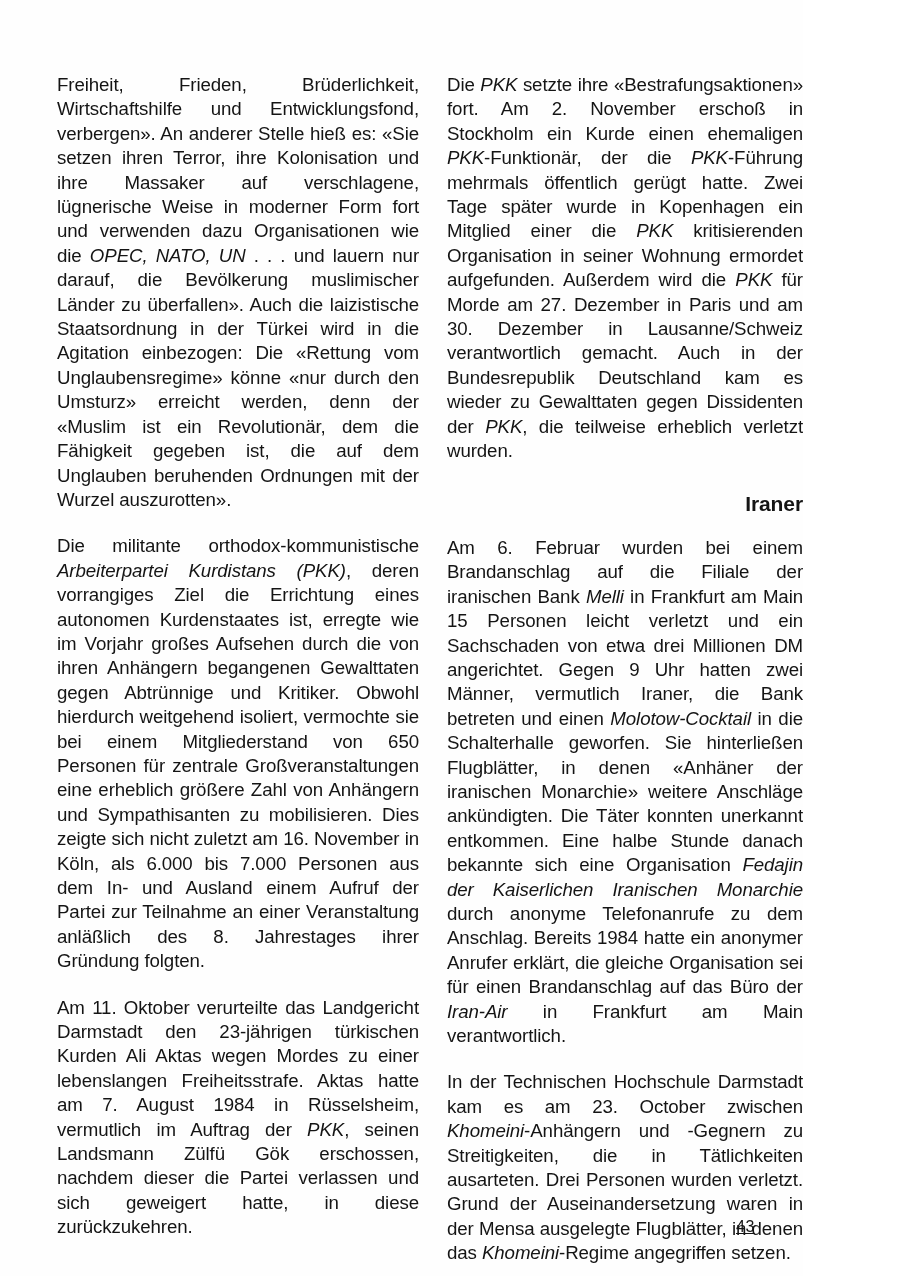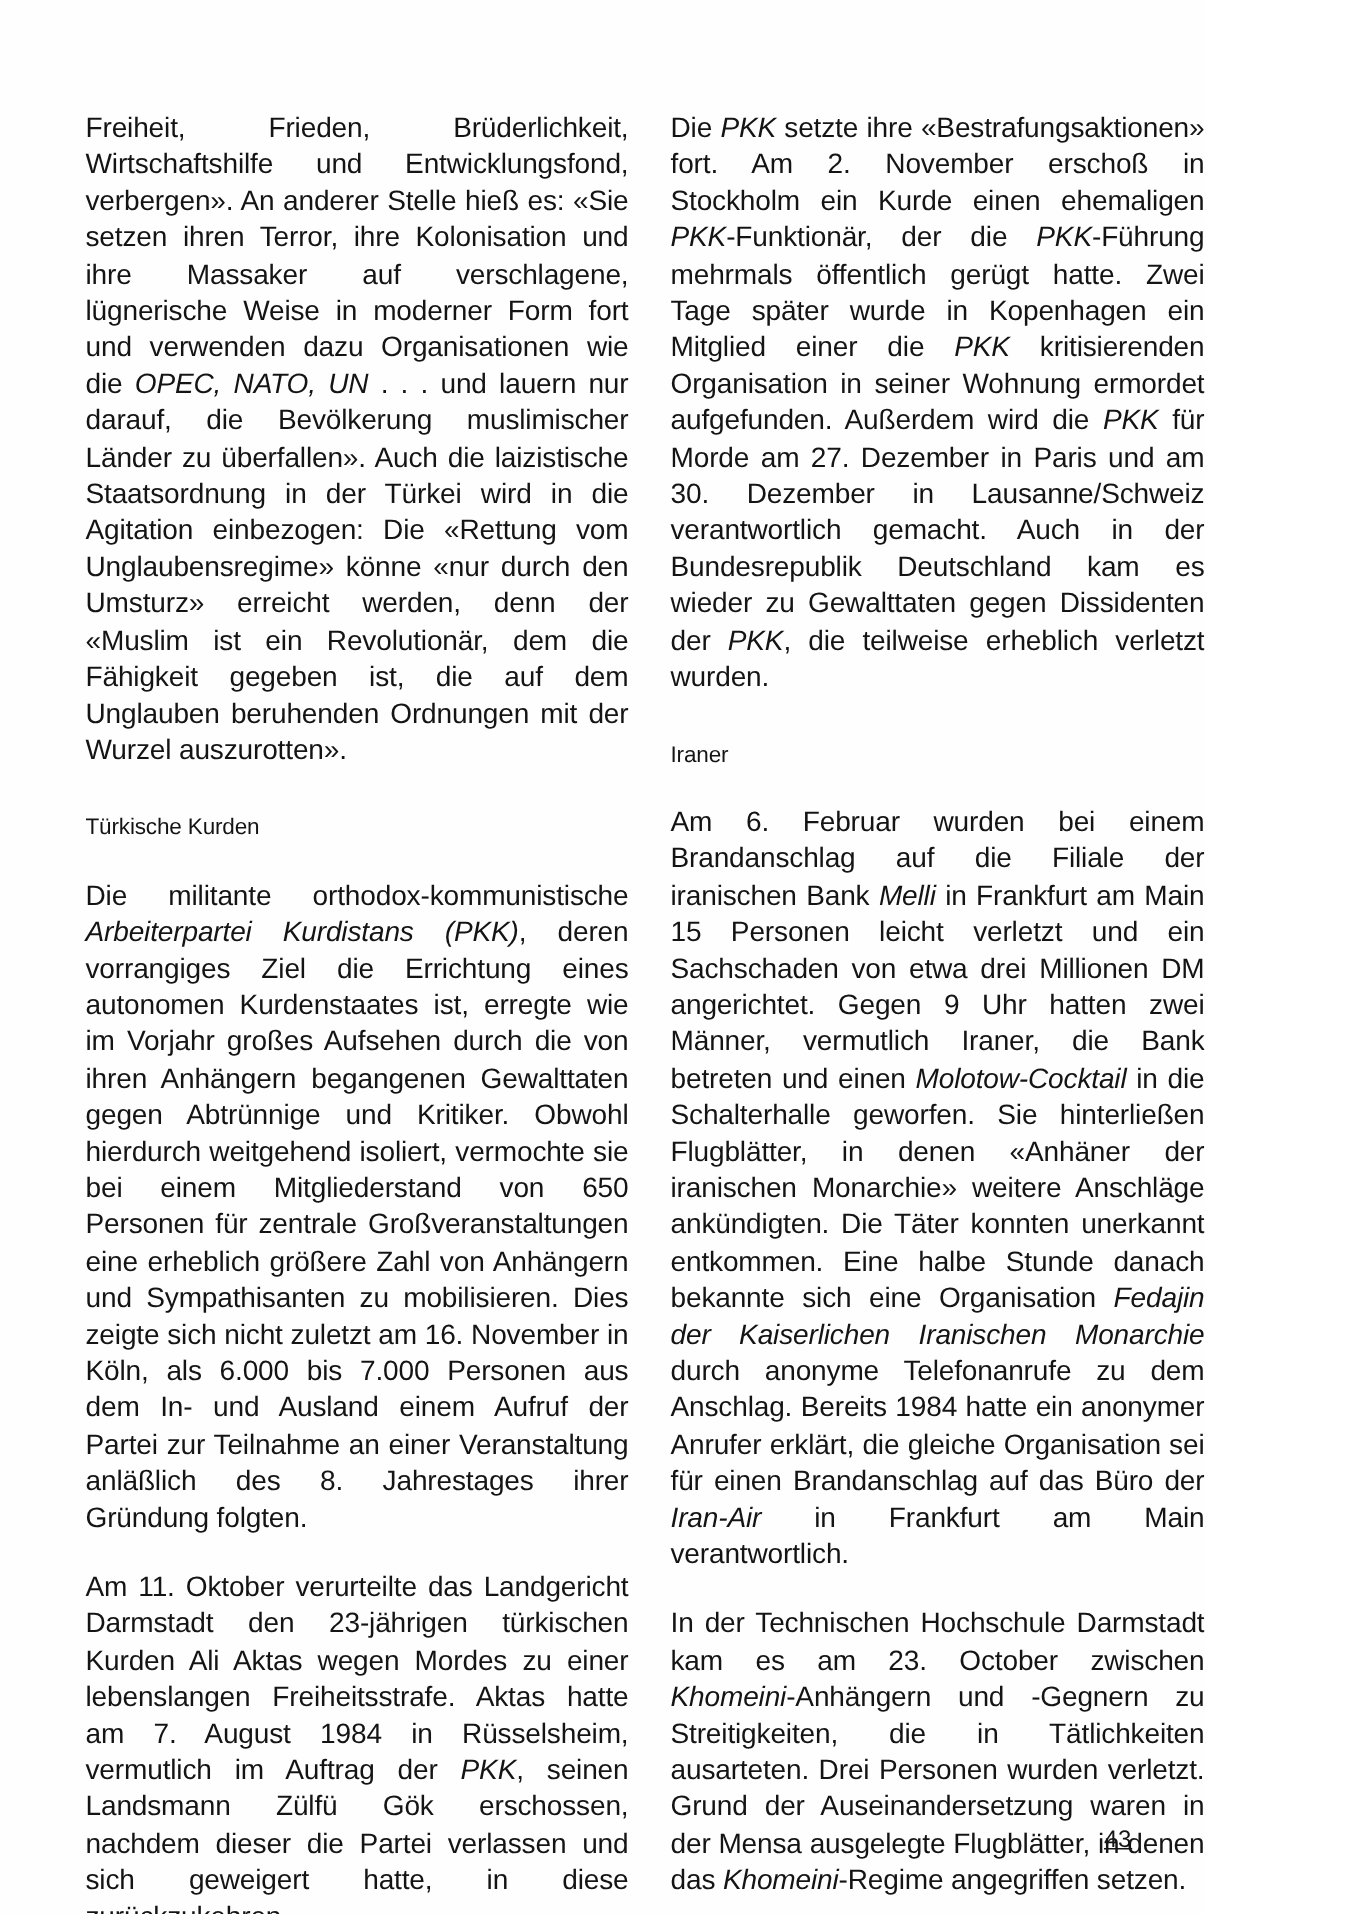--- a/index.html
+++ b/index.html
@@ -26,24 +26,24 @@
     hyphens: auto;
     -webkit-hyphens: auto;
   }
   .column.left  { left: 57px;  width: 362px; }
   .column.right { left: 447px; width: 356px; }
   .para {
     margin: 0 0 22px 0;
   }
   .para i { }
   .heading {
-    font-size: 15px;
-    font-weight: normal;
+    font-size: 21px;
+    font-weight: bold;
     margin: 28px 0 20px 0;
-    text-align: left;
+    text-align: right;
   }
   .page-number {
     position: absolute;
     top: 1218px;
     left: 736px;
     font-size: 16px;
     letter-spacing: 0.5px;
     text-decoration: underline;
   }
   .scan-artifact {
@@ -55,21 +55,20 @@
     border-left: 2px dotted #c2c2c2;
     opacity: 0.75;
   }
 </style>
 </head>
 <body>
 
 <div class="page">
   <div class="column left">
       <p class="para"><span>Freiheit, Frieden, Brüderlichkeit, Wirtschaftshilfe und Entwicklungsfond, verbergen». An anderer Stelle hieß es: «Sie setzen ihren Terror, ihre Kolonisation und ihre Massaker auf verschlagene, lügnerische Weise in moderner Form fort und verwenden dazu Organisationen wie die </span><i>OPEC, NATO, UN</i><span> . . . und lauern nur darauf, die Bevölkerung muslimischer Länder zu überfallen». Auch die laizistische Staatsordnung in der Türkei wird in die Agitation einbezogen: Die «Rettung vom Unglaubensregime» könne «nur durch den Umsturz» erreicht werden, denn der «Muslim ist ein Revolutionär, dem die Fähigkeit gegeben ist, die auf dem Unglauben beruhenden Ordnungen mit der Wurzel auszurotten».</span></p>
-      <h2 class="heading">Türkische Kurden</h2>
       <p class="para"><span>Die militante orthodox-kommunistische </span><i>Arbeiterpartei Kurdistans (PKK)</i><span>, deren vorrangiges Ziel die Errichtung eines autonomen Kurdenstaates ist, erregte wie im Vorjahr großes Aufsehen durch die von ihren Anhängern begangenen Gewalttaten gegen Abtrünnige und Kritiker. Obwohl hierdurch weitgehend isoliert, vermochte sie bei einem Mitgliederstand von 650 Personen für zentrale Großveranstaltungen eine erheblich größere Zahl von Anhängern und Sympathisanten zu mobilisieren. Dies zeigte sich nicht zuletzt am 16. November in Köln, als 6.000 bis 7.000 Personen aus dem In- und Ausland einem Aufruf der Partei zur Teilnahme an einer Veranstaltung anläßlich des 8. Jahrestages ihrer Gründung folgten.</span></p>
       <p class="para"><span>Am 11. Oktober verurteilte das Landgericht Darmstadt den 23-jährigen türkischen Kurden Ali Aktas wegen Mordes zu einer lebenslangen Freiheitsstrafe. Aktas hatte am 7. August 1984 in Rüsselsheim, vermutlich im Auftrag der </span><i>PKK</i><span>, seinen Landsmann Zülfü Gök erschossen, nachdem dieser die Partei verlassen und sich geweigert hatte, in diese zurückzukehren.</span></p>
     </div>
   <div class="column right">
       <p class="para"><span>Die </span><i>PKK</i><span> setzte ihre «Bestrafungsaktionen» fort. Am 2. November erschoß in Stockholm ein Kurde einen ehemaligen </span><i>PKK</i><span>-Funktionär, der die </span><i>PKK</i><span>-Führung mehrmals öffentlich gerügt hatte. Zwei Tage später wurde in Kopenhagen ein Mitglied einer die </span><i>PKK</i><span> kritisierenden Organisation in seiner Wohnung ermordet aufgefunden. Außerdem wird die </span><i>PKK</i><span> für Morde am 27. Dezember in Paris und am 30. Dezember in Lausanne/Schweiz verantwortlich gemacht. Auch in der Bundesrepublik Deutschland kam es wieder zu Gewalttaten gegen Dissidenten der </span><i>PKK</i><span>, die teilweise erheblich verletzt wurden.</span></p>
       <h2 class="heading">Iraner</h2>
       <p class="para"><span>Am 6. Februar wurden bei einem Brandanschlag auf die Filiale der iranischen Bank </span><i>Melli</i><span> in Frankfurt am Main 15 Personen leicht verletzt und ein Sachschaden von etwa drei Millionen DM angerichtet. Gegen 9 Uhr hatten zwei Männer, vermutlich Iraner, die Bank betreten und einen </span><i>Molotow-Cocktail</i><span> in die Schalterhalle geworfen. Sie hinterließen Flugblätter, in denen «Anhäner der iranischen Monarchie» weitere Anschläge ankündigten. Die Täter konnten unerkannt entkommen. Eine halbe Stunde danach bekannte sich eine Organisation </span><i>Fedajin der Kaiserlichen Iranischen Monarchie</i><span> durch anonyme Telefonanrufe zu dem Anschlag. Bereits 1984 hatte ein anonymer Anrufer erklärt, die gleiche Organisation sei für einen Brandanschlag auf das Büro der </span><i>Iran-Air</i><span> in Frankfurt am Main verantwortlich.</span></p>
       <p class="para"><span>In der Technischen Hochschule Darmstadt kam es am 23. October zwischen </span><i>Khomeini</i><span>-Anhängern und -Gegnern zu Streitigkeiten, die in Tätlichkeiten ausarteten. Drei Personen wurden verletzt. Grund der Auseinandersetzung waren in der Mensa ausgelegte Flugblätter, in denen das </span><i>Khomeini</i><span>-Regime angegriffen setzen.</span></p>
     </div>
   <div class="scan-artifact"></div>

